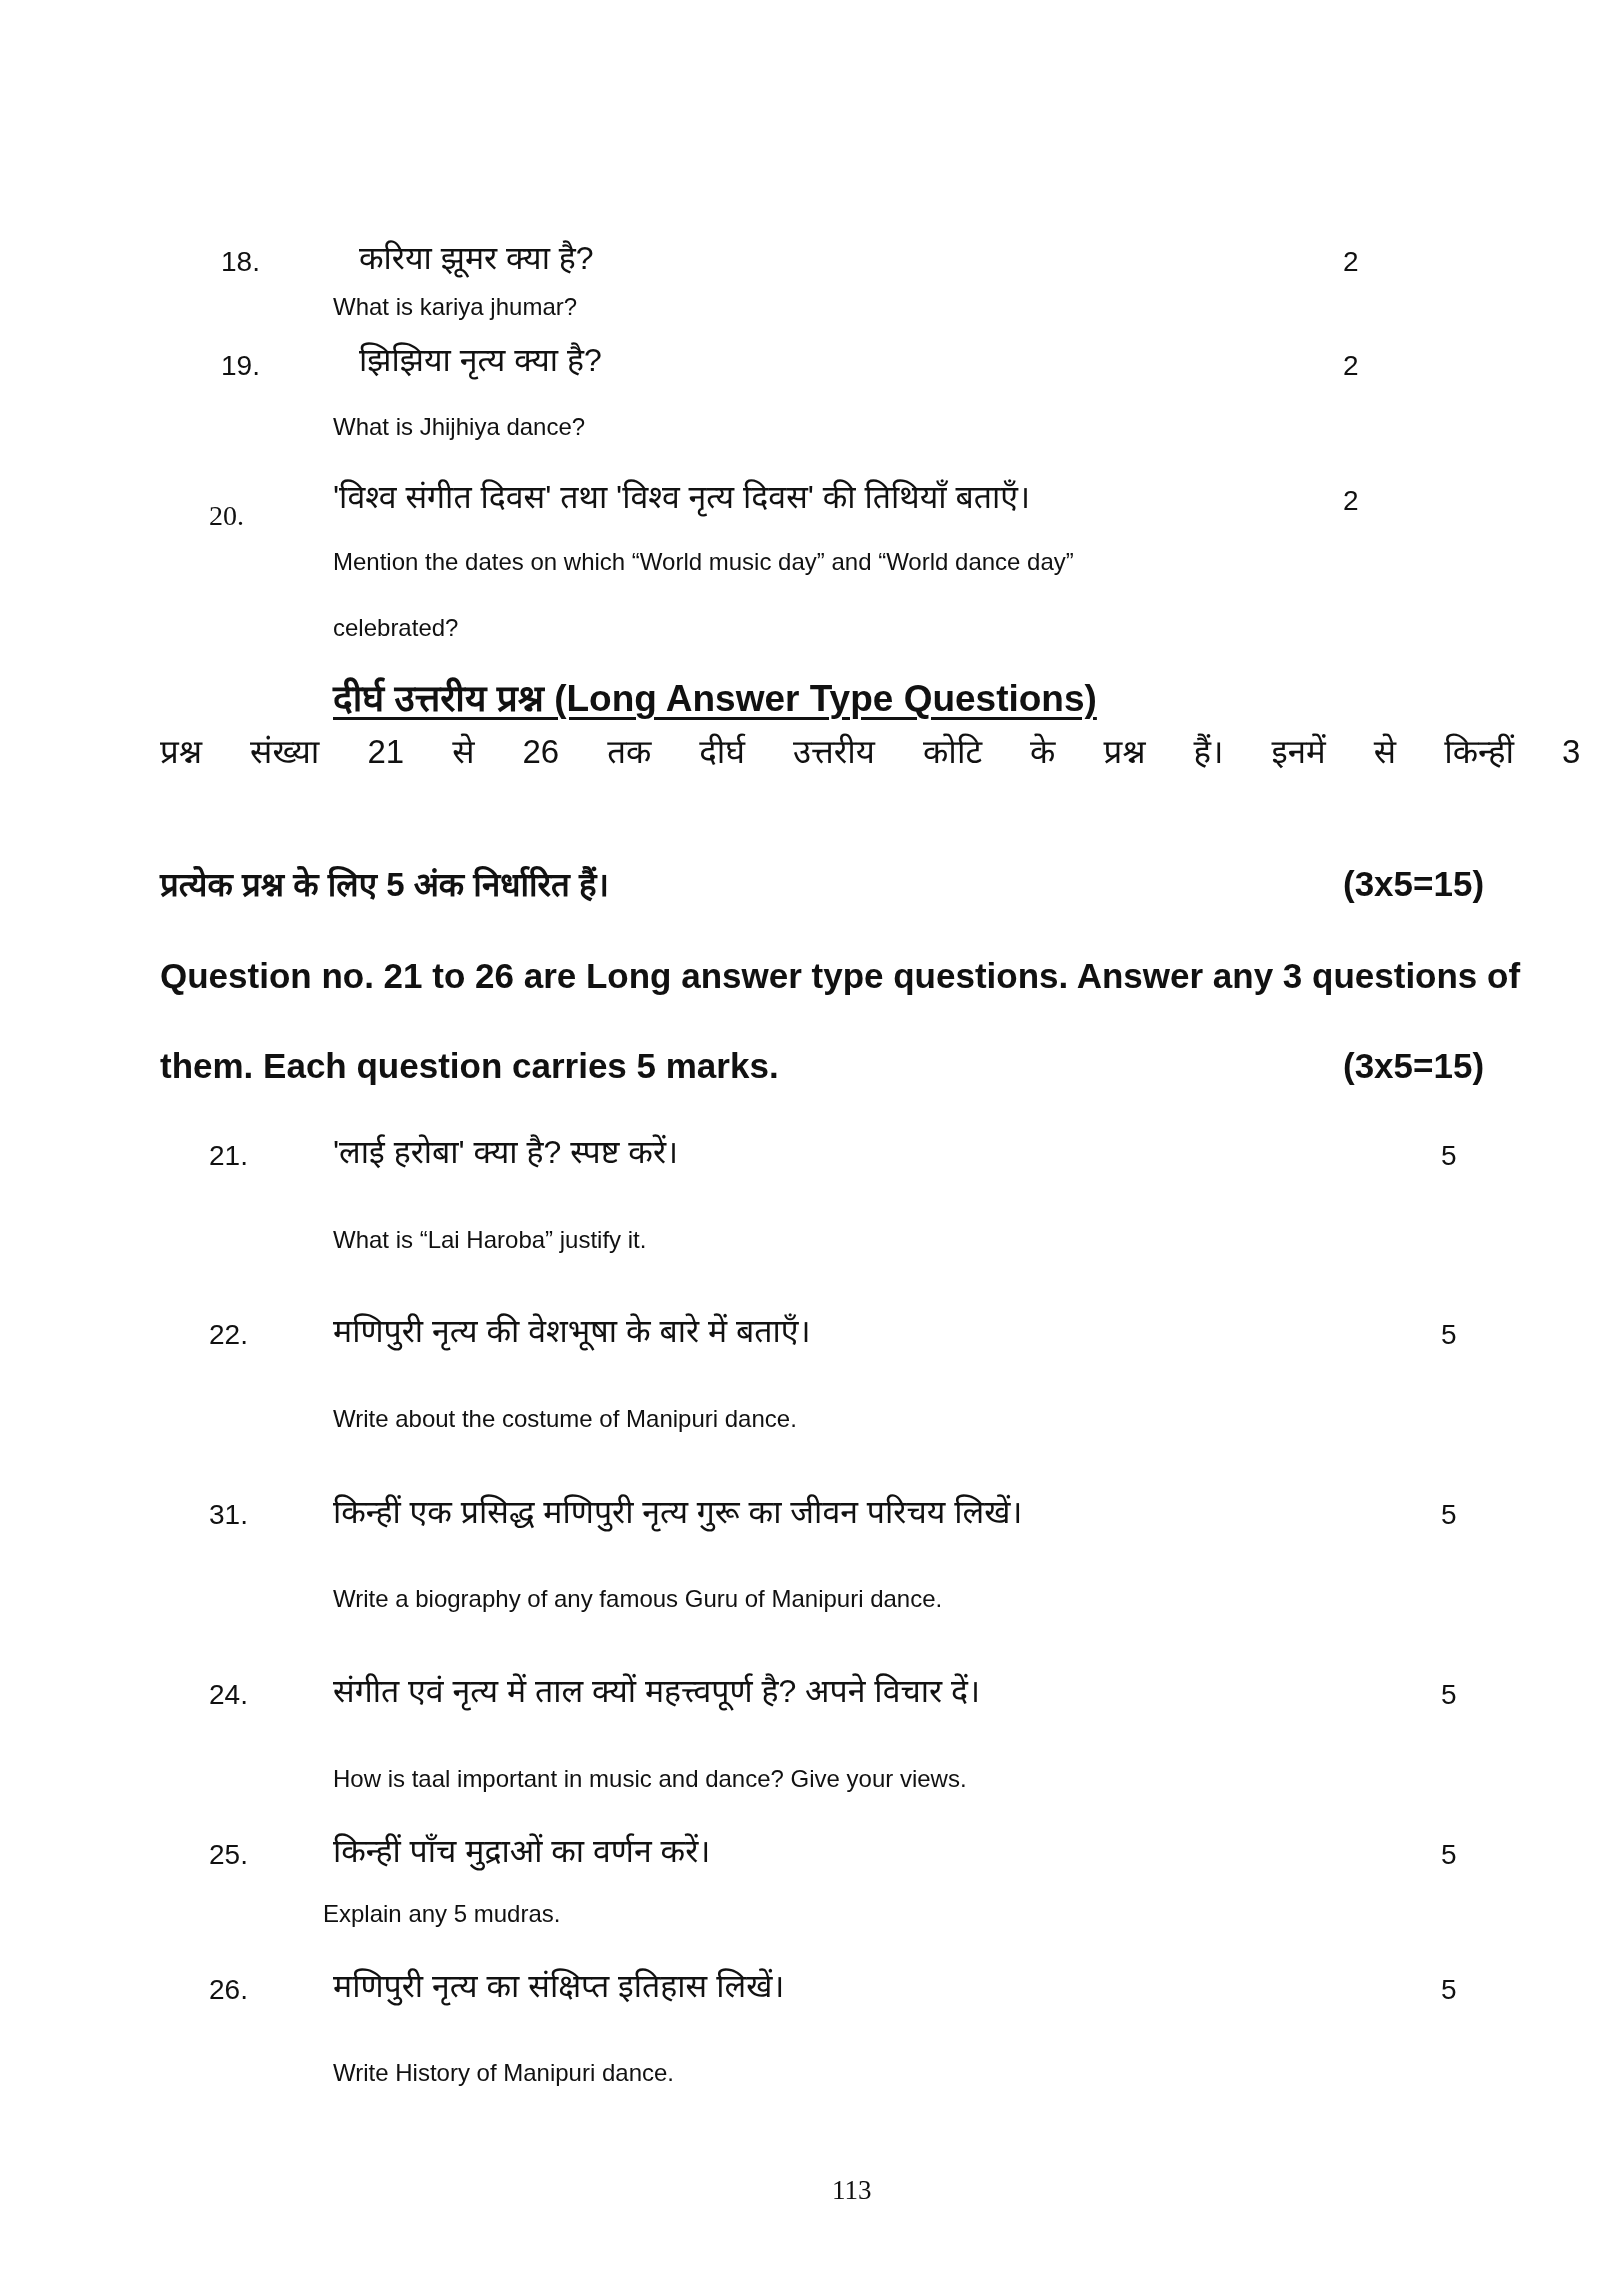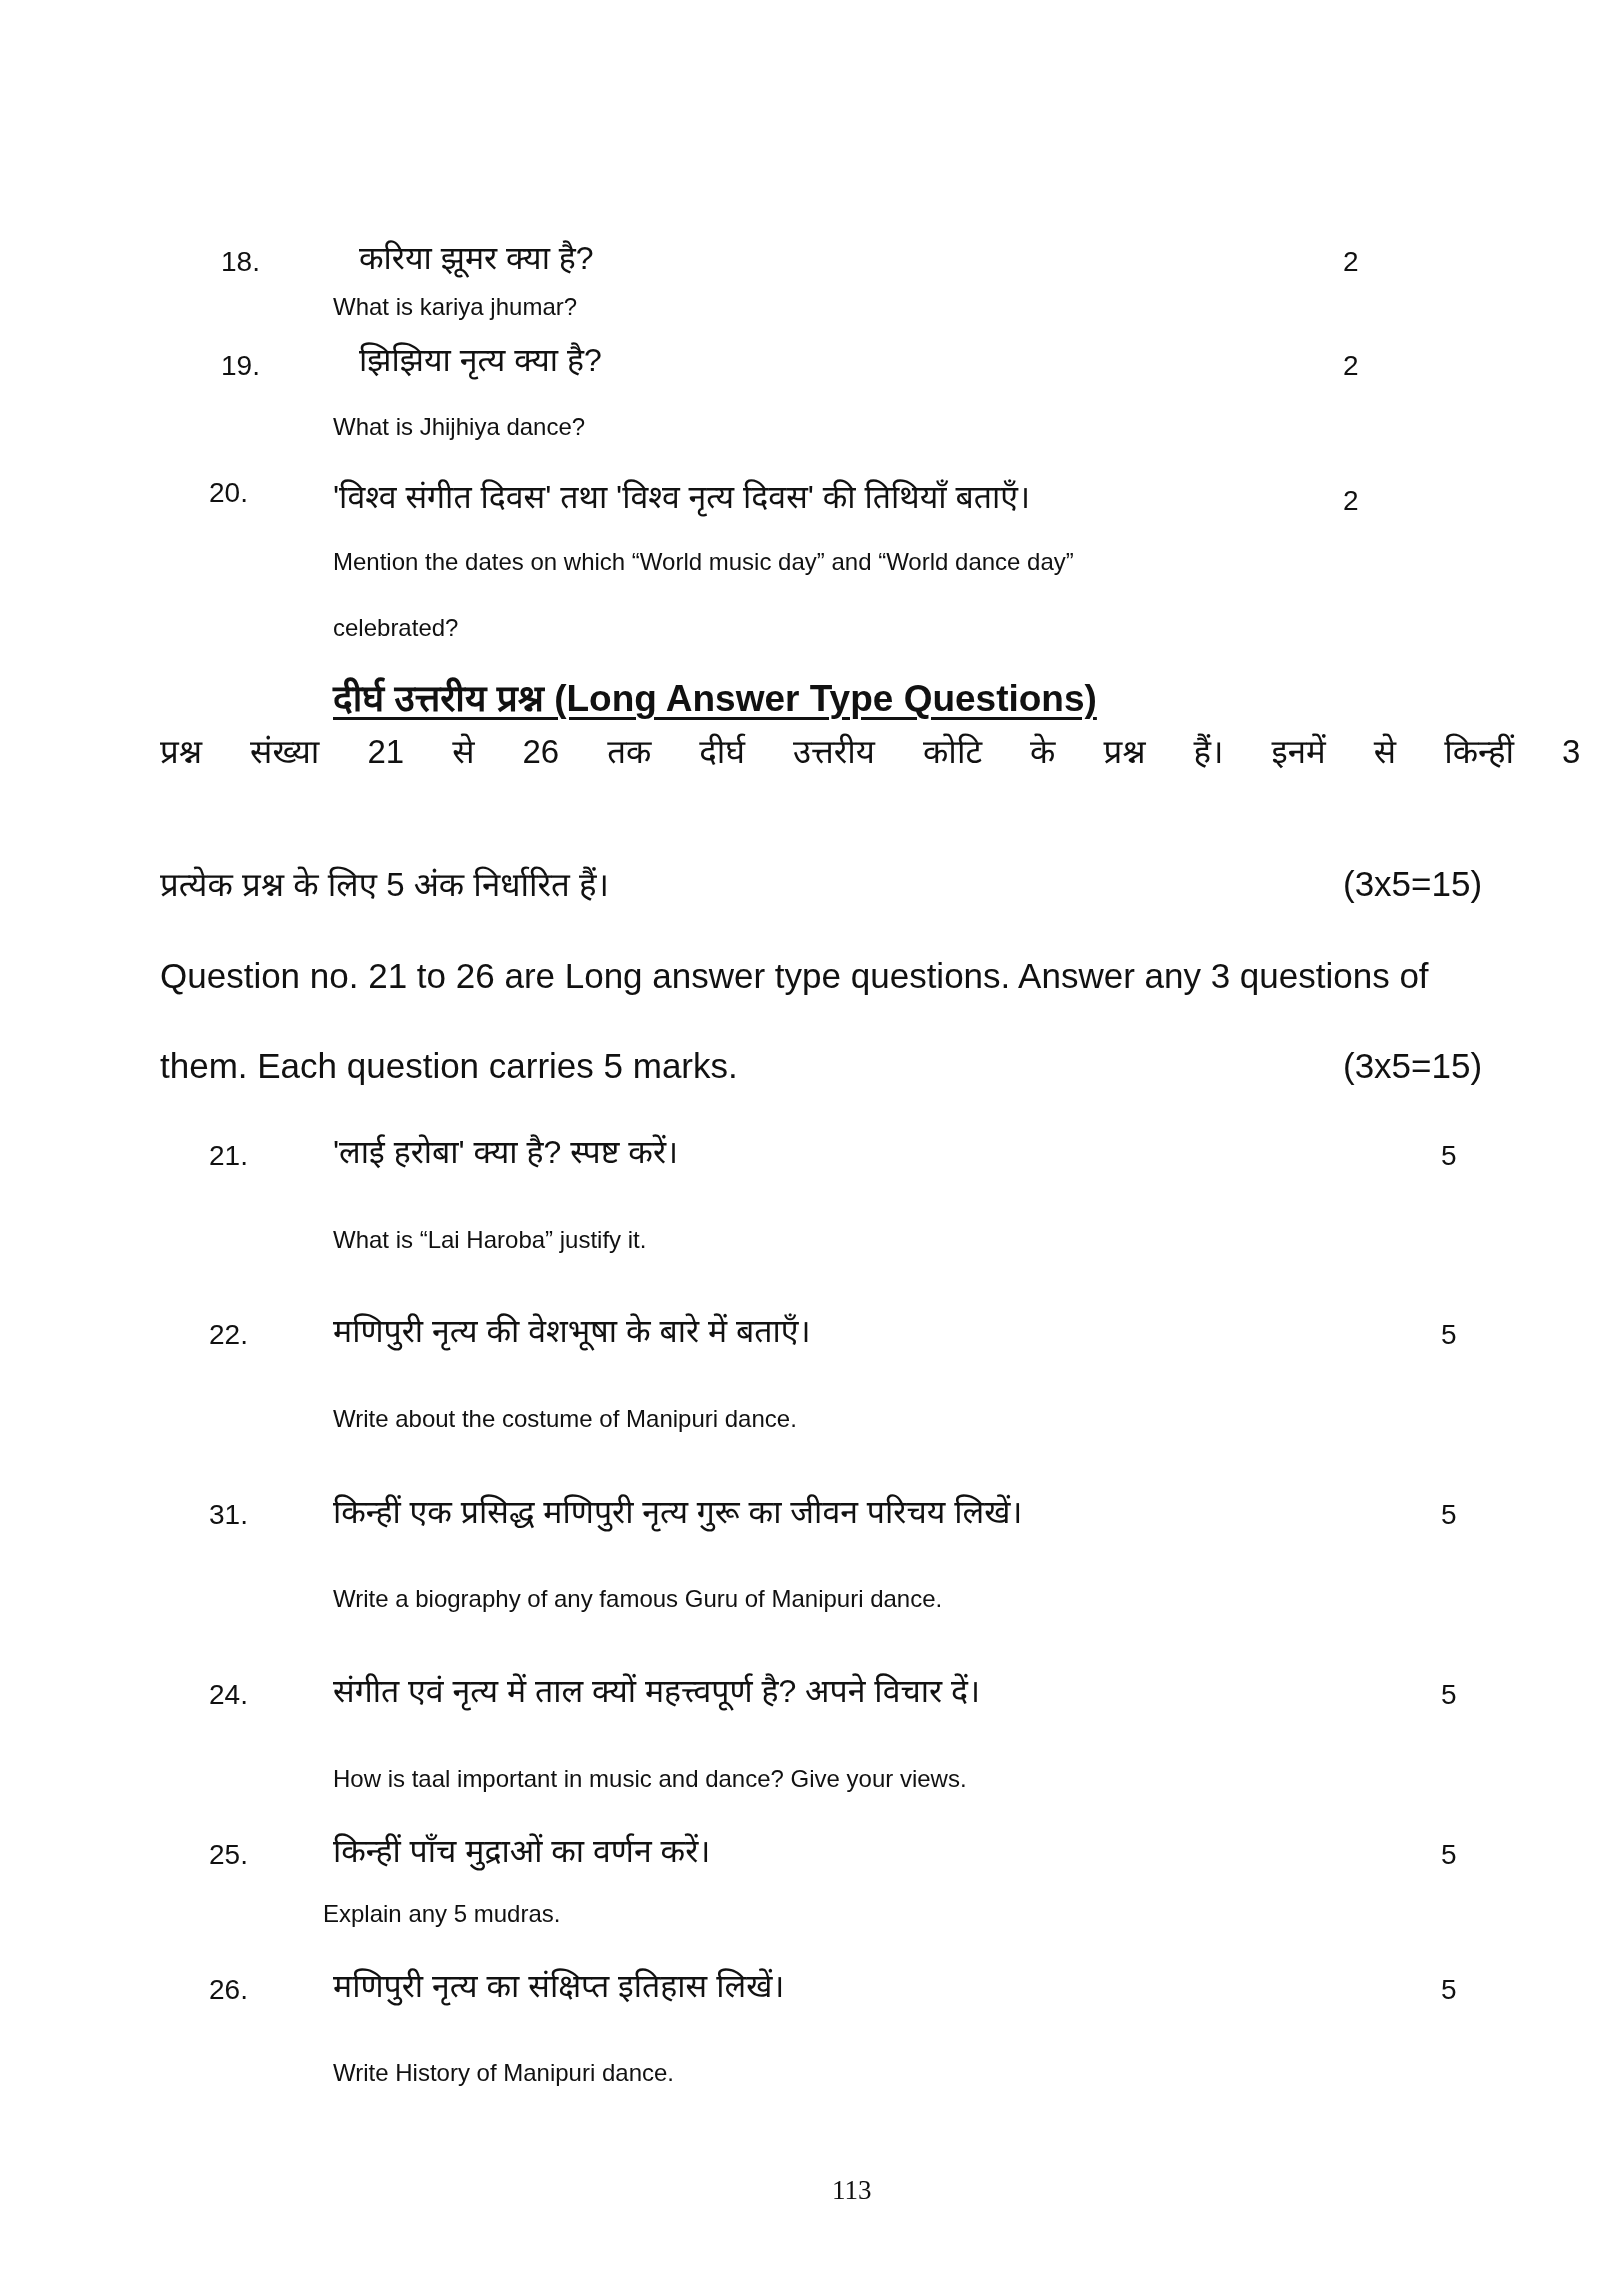--- a/index.html
+++ b/index.html
@@ -3,39 +3,39 @@
 <meta charset="utf-8">
 <style>
   html, body { margin:0; padding:0; background:#ffffff; }
   body { width:1621px; height:2293px; position:relative; overflow:hidden;
          font-family:"Liberation Sans", "DejaVu Sans", sans-serif; color:#111; }
   .abs { position:absolute; white-space:nowrap; line-height:1;margin-top:40px; }
   .qnum { font-size:28px; }
   .hi { font-size:32px; }
   .en { font-size:24px; }
   .mark { font-size:28px; }
-  .instr { font-size:35px; }
+  .instr { font-size:35px;font-weight:bold; }
   .heading { font-size:37px; font-weight:bold; text-decoration:underline; text-underline-offset:5.9px; text-decoration-thickness:2.9px; }
   .pageno { font-size:27px; font-family:"Liberation Serif", serif; }
   .instr-line { position:absolute; left:160px; width:1396px; display:flex; justify-content:space-between; white-space:nowrap; font-size:33px; line-height:1; }
 </style>
 </head>
 <body>
 
 <div class="abs qnum" style="left:221px; top:208px;">18.</div>
 <div class="abs hi" style="left:359px; top:202px;">करिया झूमर क्या है?</div>
 <div class="abs mark" style="left:1343px; top:208px;">2</div>
 <div class="abs en" style="left:333px; top:255px;">What is kariya jhumar?</div>
 
 <div class="abs qnum" style="left:221px; top:312px;">19.</div>
 <div class="abs hi" style="left:359px; top:304px;">झिझिया नृत्य क्या है?</div>
 <div class="abs mark" style="left:1343px; top:312px;">2</div>
 <div class="abs en" style="left:333px; top:375px;">What is Jhijhiya dance?</div>
 
-<div class="abs qnum" style="left:209px; top:439px;">20.</div>
+<div class="abs qnum" style="left:209px; top:462px;font-family:Liberation Serif, serif;">20.</div>
 <div class="abs hi" style="left:333px; top:441px;">'विश्व संगीत दिवस' तथा 'विश्व नृत्य दिवस' की तिथियाँ बताएँ।</div>
 <div class="abs mark" style="left:1343px; top:447px;">2</div>
 <div class="abs en" style="left:333px; top:510px;">Mention the dates on which “World music day” and “World dance day”</div>
 <div class="abs en" style="left:333px; top:576px;">celebrated?</div>
 
 <div class="abs heading" style="left:333px; top:640px;">दीर्घ उत्तरीय प्रश्न (Long Answer Type Questions)</div>
 
 <div class="instr-line" style="top:735px;gap:48px;">
   <span>प्रश्न</span>
   <span>संख्या</span>

